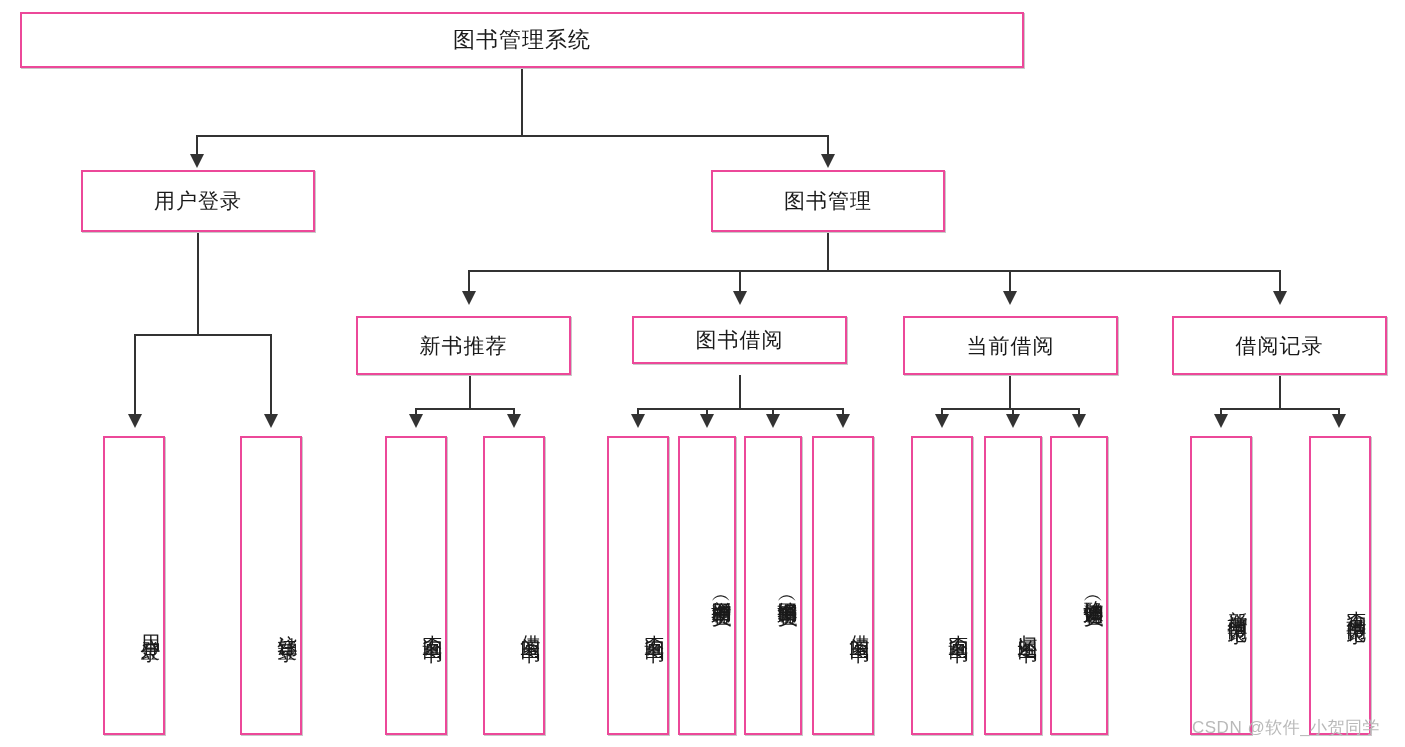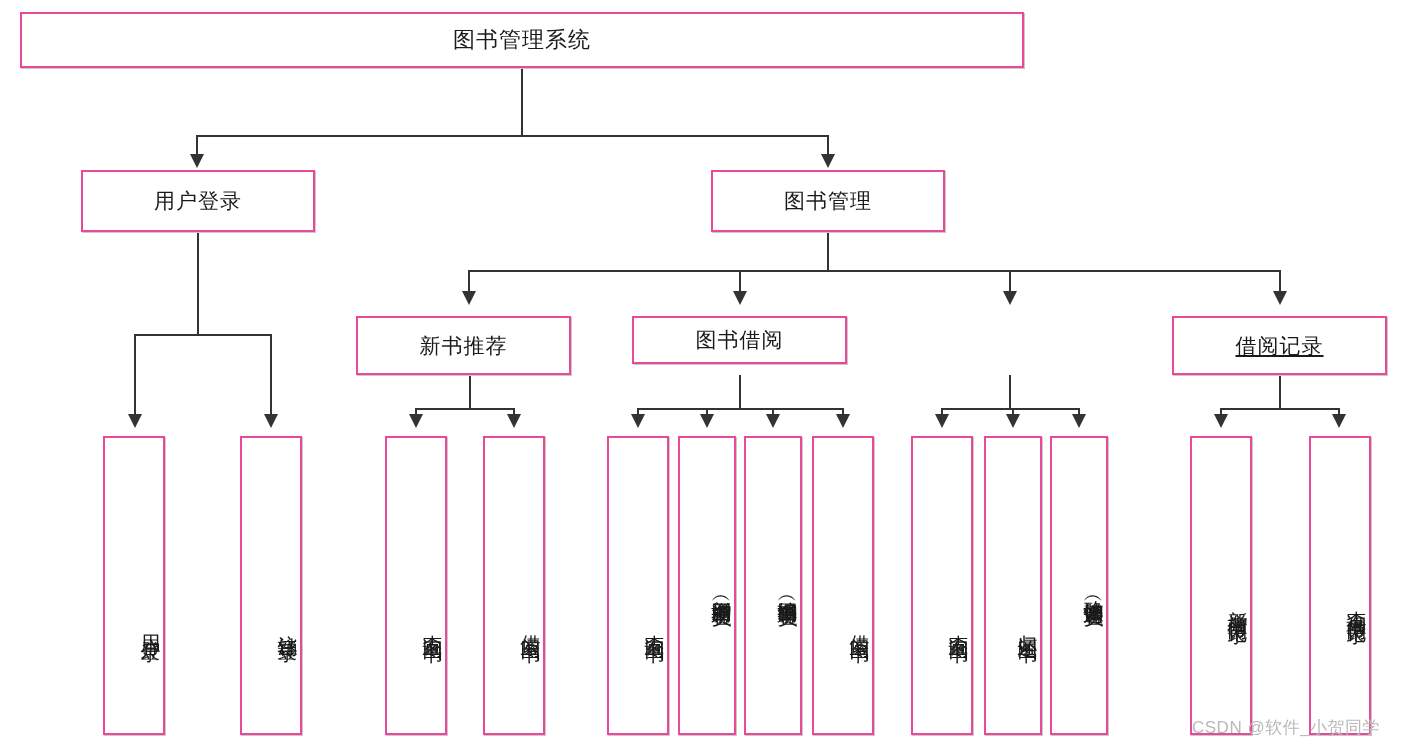--- a/index.html
+++ b/index.html
@@ -134,21 +134,22 @@
   <div class="edge v" style="left:1338px; top:408px; width:2px; height:8px;"></div>
   <div class="arrow" style="left:1332px; top:414px;"></div>
 
   <div class="node horiz root" style="left:20px; top:12px; width:1004px; height:56px;">图书管理系统</div>
 
   <div class="node horiz" style="left:81px; top:170px; width:234px; height:62px;">用户登录</div>
   <div class="node horiz" style="left:711px; top:170px; width:234px; height:62px;">图书管理</div>
 
   <div class="node horiz" style="left:356px; top:316px; width:215px; height:59px;">新书推荐</div>
   <div class="node horiz" style="left:632px; top:316px; width:215px; height:48px;">图书借阅</div>
-  <div class="node horiz" style="left:1172px; top:316px; width:215px; height:59px;text-decoration:underline;">借阅记录</div>
+  <div class="node horiz" style="left:903px; top:316px; width:215px; height:59px;">当前借阅</div>
+  <div class="node horiz" style="left:1172px; top:316px; width:215px; height:59px;">借阅记录</div>
 
   <div class="node vert" style="left:103px; top:436px; width:62px; height:299px; padding-top:78px;">用户登录</div>
   <div class="node vert" style="left:240px; top:436px; width:62px; height:299px; padding-top:78px;">注销登录</div>
 
   <div class="node vert" style="left:385px; top:436px; width:62px; height:299px; padding-top:78px;">查询图书</div>
   <div class="node vert" style="left:483px; top:436px; width:62px; height:299px; padding-top:78px;">借阅图书</div>
 
   <div class="node vert" style="left:607px; top:436px; width:62px; height:299px; padding-top:78px;">查询图书</div>
   <div class="node vert" style="left:678px; top:436px; width:58px; height:299px; padding-top:8px; letter-spacing:1px;">新增图书（管理员）</div>
   <div class="node vert" style="left:744px; top:436px; width:58px; height:299px; padding-top:8px; letter-spacing:1px;">编辑图书（管理员）</div>

